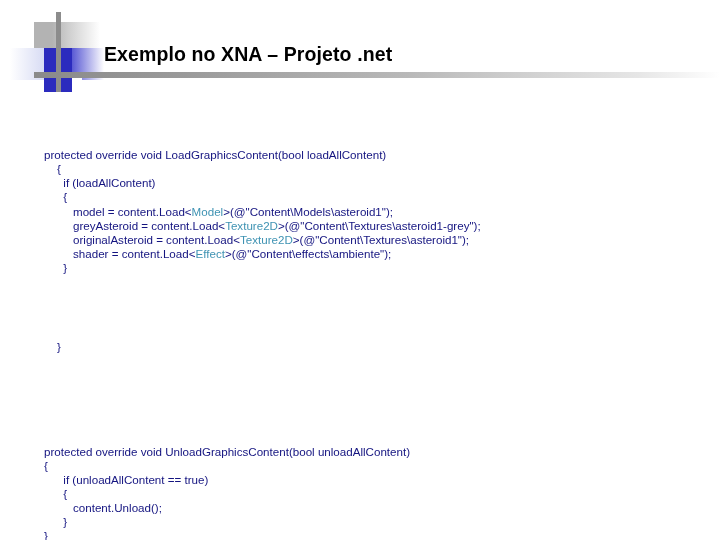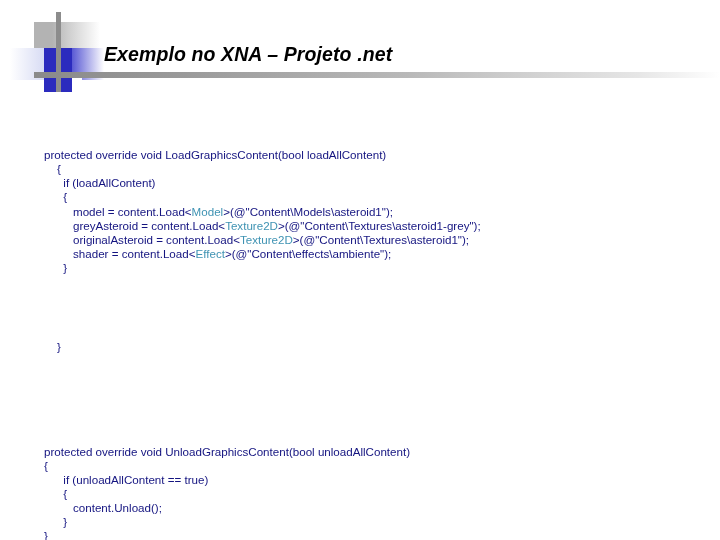--- a/index.html
+++ b/index.html
@@ -100,21 +100,20 @@
   
   #slide-title {
     position: absolute;
     left: 104px;
     top: 43px;
     font-size: 19.5px;
     font-weight: bold;
     color: #000000;
     letter-spacing: 0.1px;
     white-space: nowrap;
-    font-style: italic;
   }
 
   
   #code-body {
     position: absolute;
     left: 44px;
     top: 120px;
     width: 640px;
     font-size: 11.6px;
     line-height: 14.1px;

